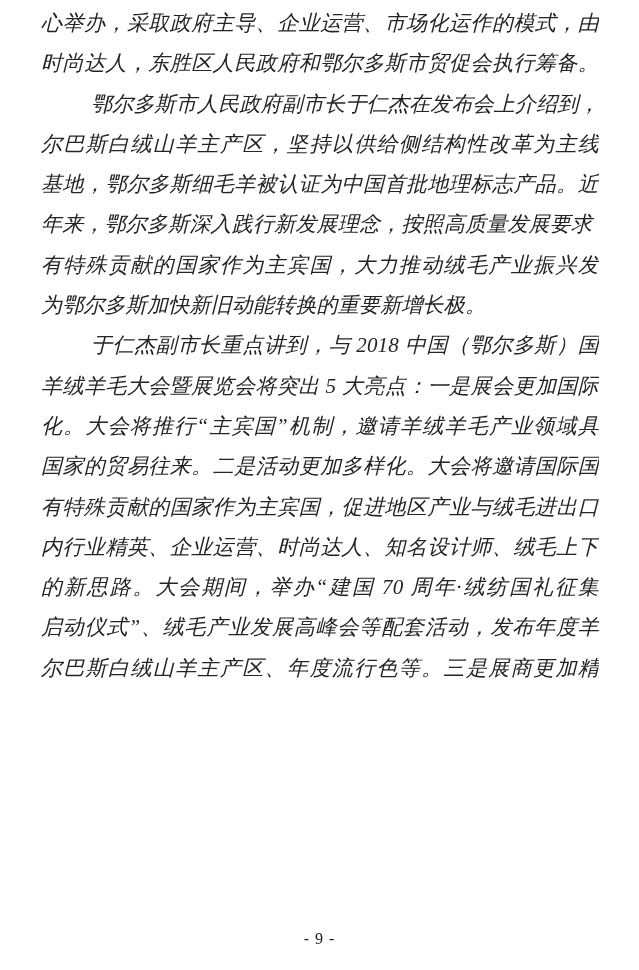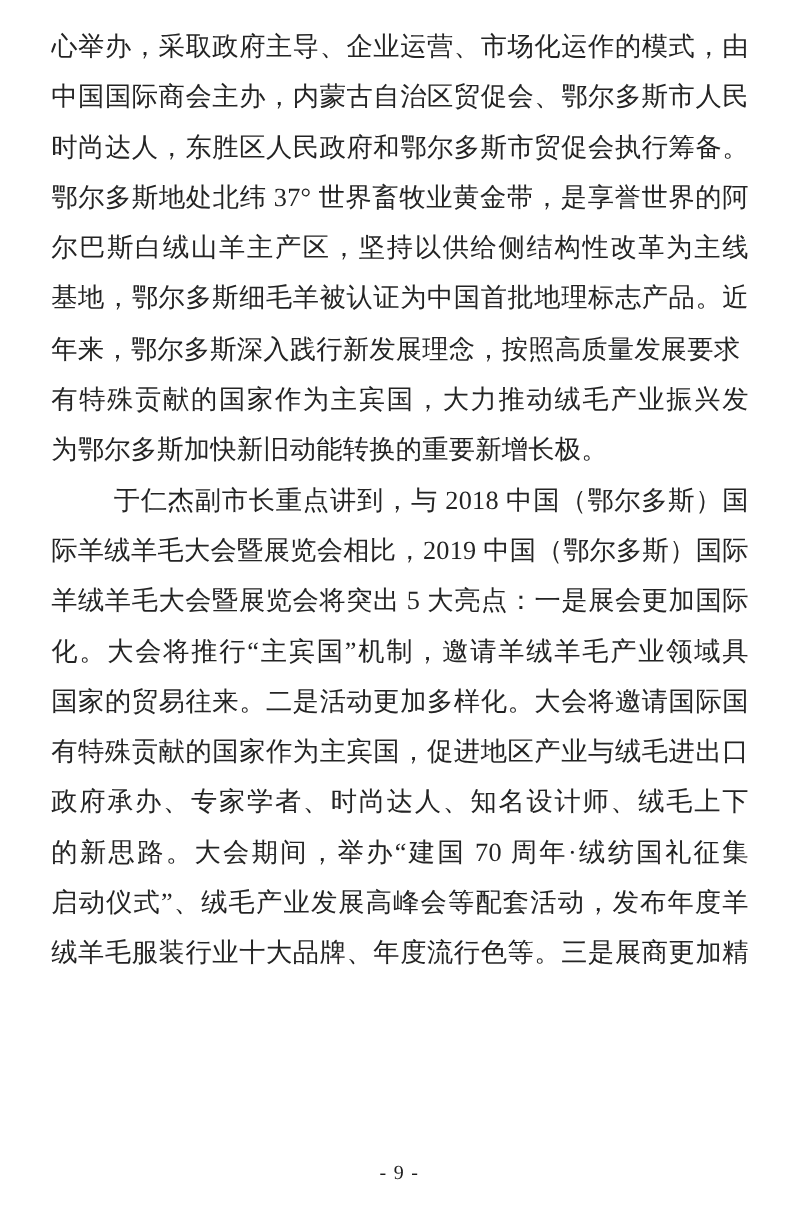--- a/index.html
+++ b/index.html
@@ -12,23 +12,24 @@
   }
   .page {
     position: relative;
     width: 639px;
     height: 970px;
     background: #ffffff;
     color: #242424;
   }
   .doc-body {
     position: absolute;
-    top: 17px;
+    top: 3px;
     left: 41px;
     right: 40px;
+    font-style: italic;
   }
   .line {
     font-size: 21px;
     height: 40.3px;
     line-height: 40.3px;
     letter-spacing: 0.2px;
     white-space: nowrap;
     text-align: justify;
     text-align-last: justify;
     text-justify: inter-character;
@@ -56,35 +57,33 @@
     color: #1c1c1c;
     font-family: "Liberation Serif", "DejaVu Serif", serif;
   }
 </style>
 </head>
 <body>
 
 <div class="page">
   <div class="doc-body">
     <div class="line">心举办，采取政府主导、企业运营、市场化运作的模式，由</div>
-    <div class="line">中国国际商会主办，内蒙古自治区贸促会、鄂尔多斯市人民</div>
     <div class="line">时尚达人，东胜区人民政府和鄂尔多斯市贸促会执行筹备。</div>
-    <div class="line">鄂尔多斯地处北纬 37° 世界畜牧业黄金带，是享誉世界的阿</div>
+    <div class="line indent">鄂尔多斯市人民政府副市长于仁杰在发布会上介绍到，</div>
     <div class="line">尔巴斯白绒山羊主产区，坚持以供给侧结构性改革为主线</div>
     <div class="line">基地，鄂尔多斯细毛羊被认证为中国首批地理标志产品。近</div>
     <div class="line">年来，鄂尔多斯深入践行新发展理念，按照高质量发展要求，</div>
     <div class="line">有特殊贡献的国家作为主宾国，大力推动绒毛产业振兴发</div>
     <div class="line para-end">为鄂尔多斯加快新旧动能转换的重要新增长极。</div>
     <div class="line indent">于仁杰副市长重点讲到，与 2018 中国（鄂尔多斯）国</div>
-    <div class="line">际羊绒羊毛大会暨展览会相比，2019 中国（鄂尔多斯）国际</div>
     <div class="line">羊绒羊毛大会暨展览会将突出 5 大亮点：一是展会更加国际</div>
     <div class="line">化。大会将推行“主宾国”机制，邀请羊绒羊毛产业领域具</div>
     <div class="line">国家的贸易往来。二是活动更加多样化。大会将邀请国际国</div>
     <div class="line">有特殊贡献的国家作为主宾国，促进地区产业与绒毛进出口</div>
-    <div class="line">政府承办、专家学者、时尚达人、知名设计师、绒毛上下</div>
+    <div class="line">内行业精英、企业运营、时尚达人、知名设计师、绒毛上下</div>
     <div class="line">的新思路。大会期间，举办“建国 70 周年·绒纺国礼征集</div>
     <div class="line">启动仪式”、绒毛产业发展高峰会等配套活动，发布年度羊</div>
-    <div class="line">绒羊毛服装行业十大品牌、年度流行色等。三是展商更加精</div>
+    <div class="line">尔巴斯白绒山羊主产区、年度流行色等。三是展商更加精</div>
   </div>
   <div class="footer">
     <span class="page-number">- 9 -</span>
   </div>
 </div>
 
 </body></html>

